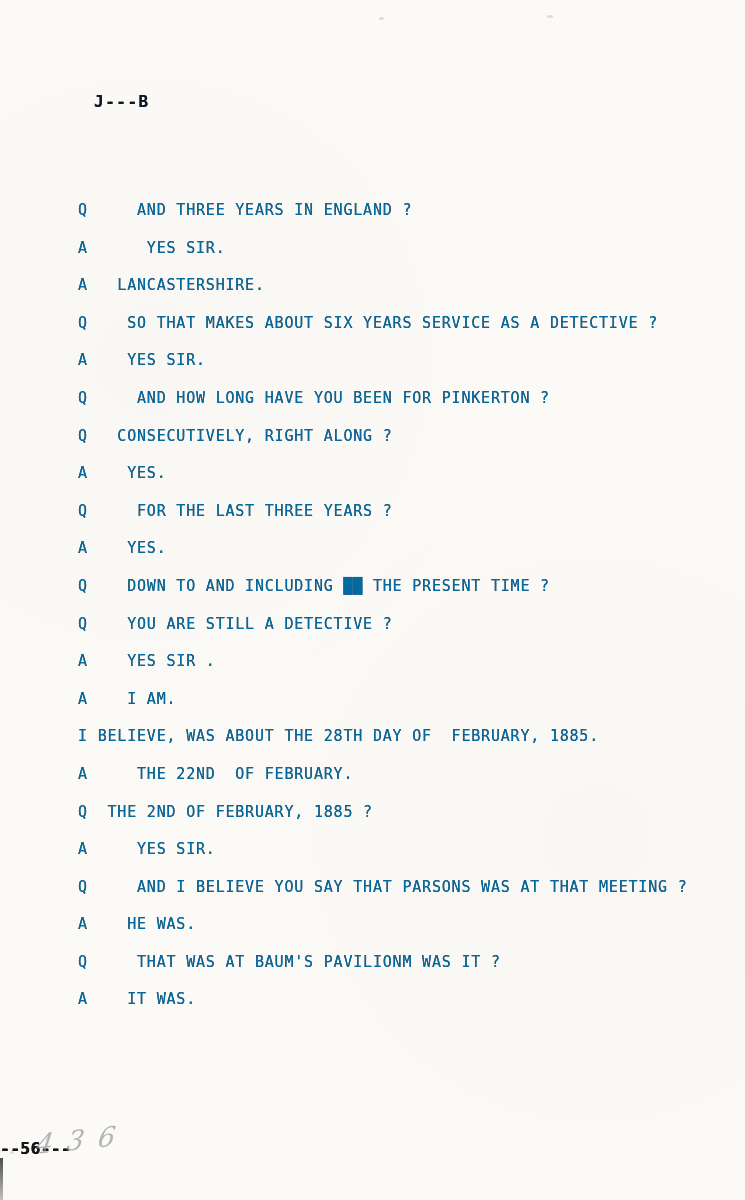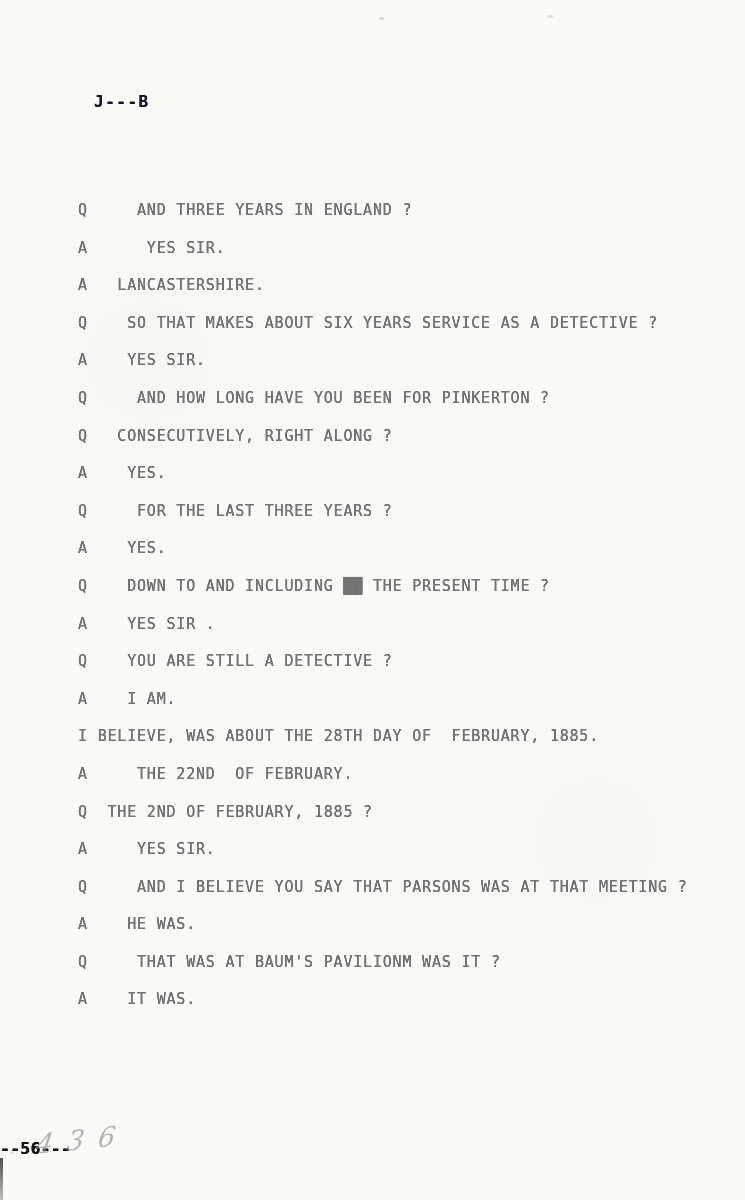--- a/index.html
+++ b/index.html
@@ -37,21 +37,21 @@
     position: absolute;
     left: 78px;
     top: 201px;
     right: 6px;
   }
   .line {
     height: 37.6px;
     white-space: pre;
     font-size: 15px;
     letter-spacing: 0.8px;
-    color: #737373;
+    color: #0369a1;
     text-shadow: 0 0 0.6px rgba(30,30,30,0.8);
   }
   .page-number {
     position: absolute;
     left: 0;
     top: 1139px;
     width: 745px;
     text-align: left;
     font-size: 16px;
     font-weight: bold;
@@ -102,22 +102,22 @@
     <div class="line">A      YES SIR.</div>
     <div class="line">A   LANCASTERSHIRE.</div>
     <div class="line">Q    SO THAT MAKES ABOUT SIX YEARS SERVICE AS A DETECTIVE ?</div>
     <div class="line">A    YES SIR.</div>
     <div class="line">Q     AND HOW LONG HAVE YOU BEEN FOR PINKERTON ?</div>
     <div class="line">Q   CONSECUTIVELY, RIGHT ALONG ?</div>
     <div class="line">A    YES.</div>
     <div class="line">Q     FOR THE LAST THREE YEARS ?</div>
     <div class="line">A    YES.</div>
     <div class="line">Q    DOWN TO AND INCLUDING ██ THE PRESENT TIME ?</div>
+    <div class="line">Q    YOU ARE STILL A DETECTIVE ?</div>
     <div class="line">A    YES SIR .</div>
-    <div class="line">Q    YOU ARE STILL A DETECTIVE ?</div>
     <div class="line">A    I AM.</div>
     <div class="line">I BELIEVE, WAS ABOUT THE 28TH DAY OF  FEBRUARY, 1885.</div>
     <div class="line">A     THE 22ND  OF FEBRUARY.</div>
     <div class="line">Q  THE 2ND OF FEBRUARY, 1885 ?</div>
     <div class="line">A     YES SIR.</div>
     <div class="line">Q     AND I BELIEVE YOU SAY THAT PARSONS WAS AT THAT MEETING ?</div>
     <div class="line">A    HE WAS.</div>
     <div class="line">Q     THAT WAS AT BAUM'S PAVILIONM WAS IT ?</div>
     <div class="line">A    IT WAS.</div>
   </div>

